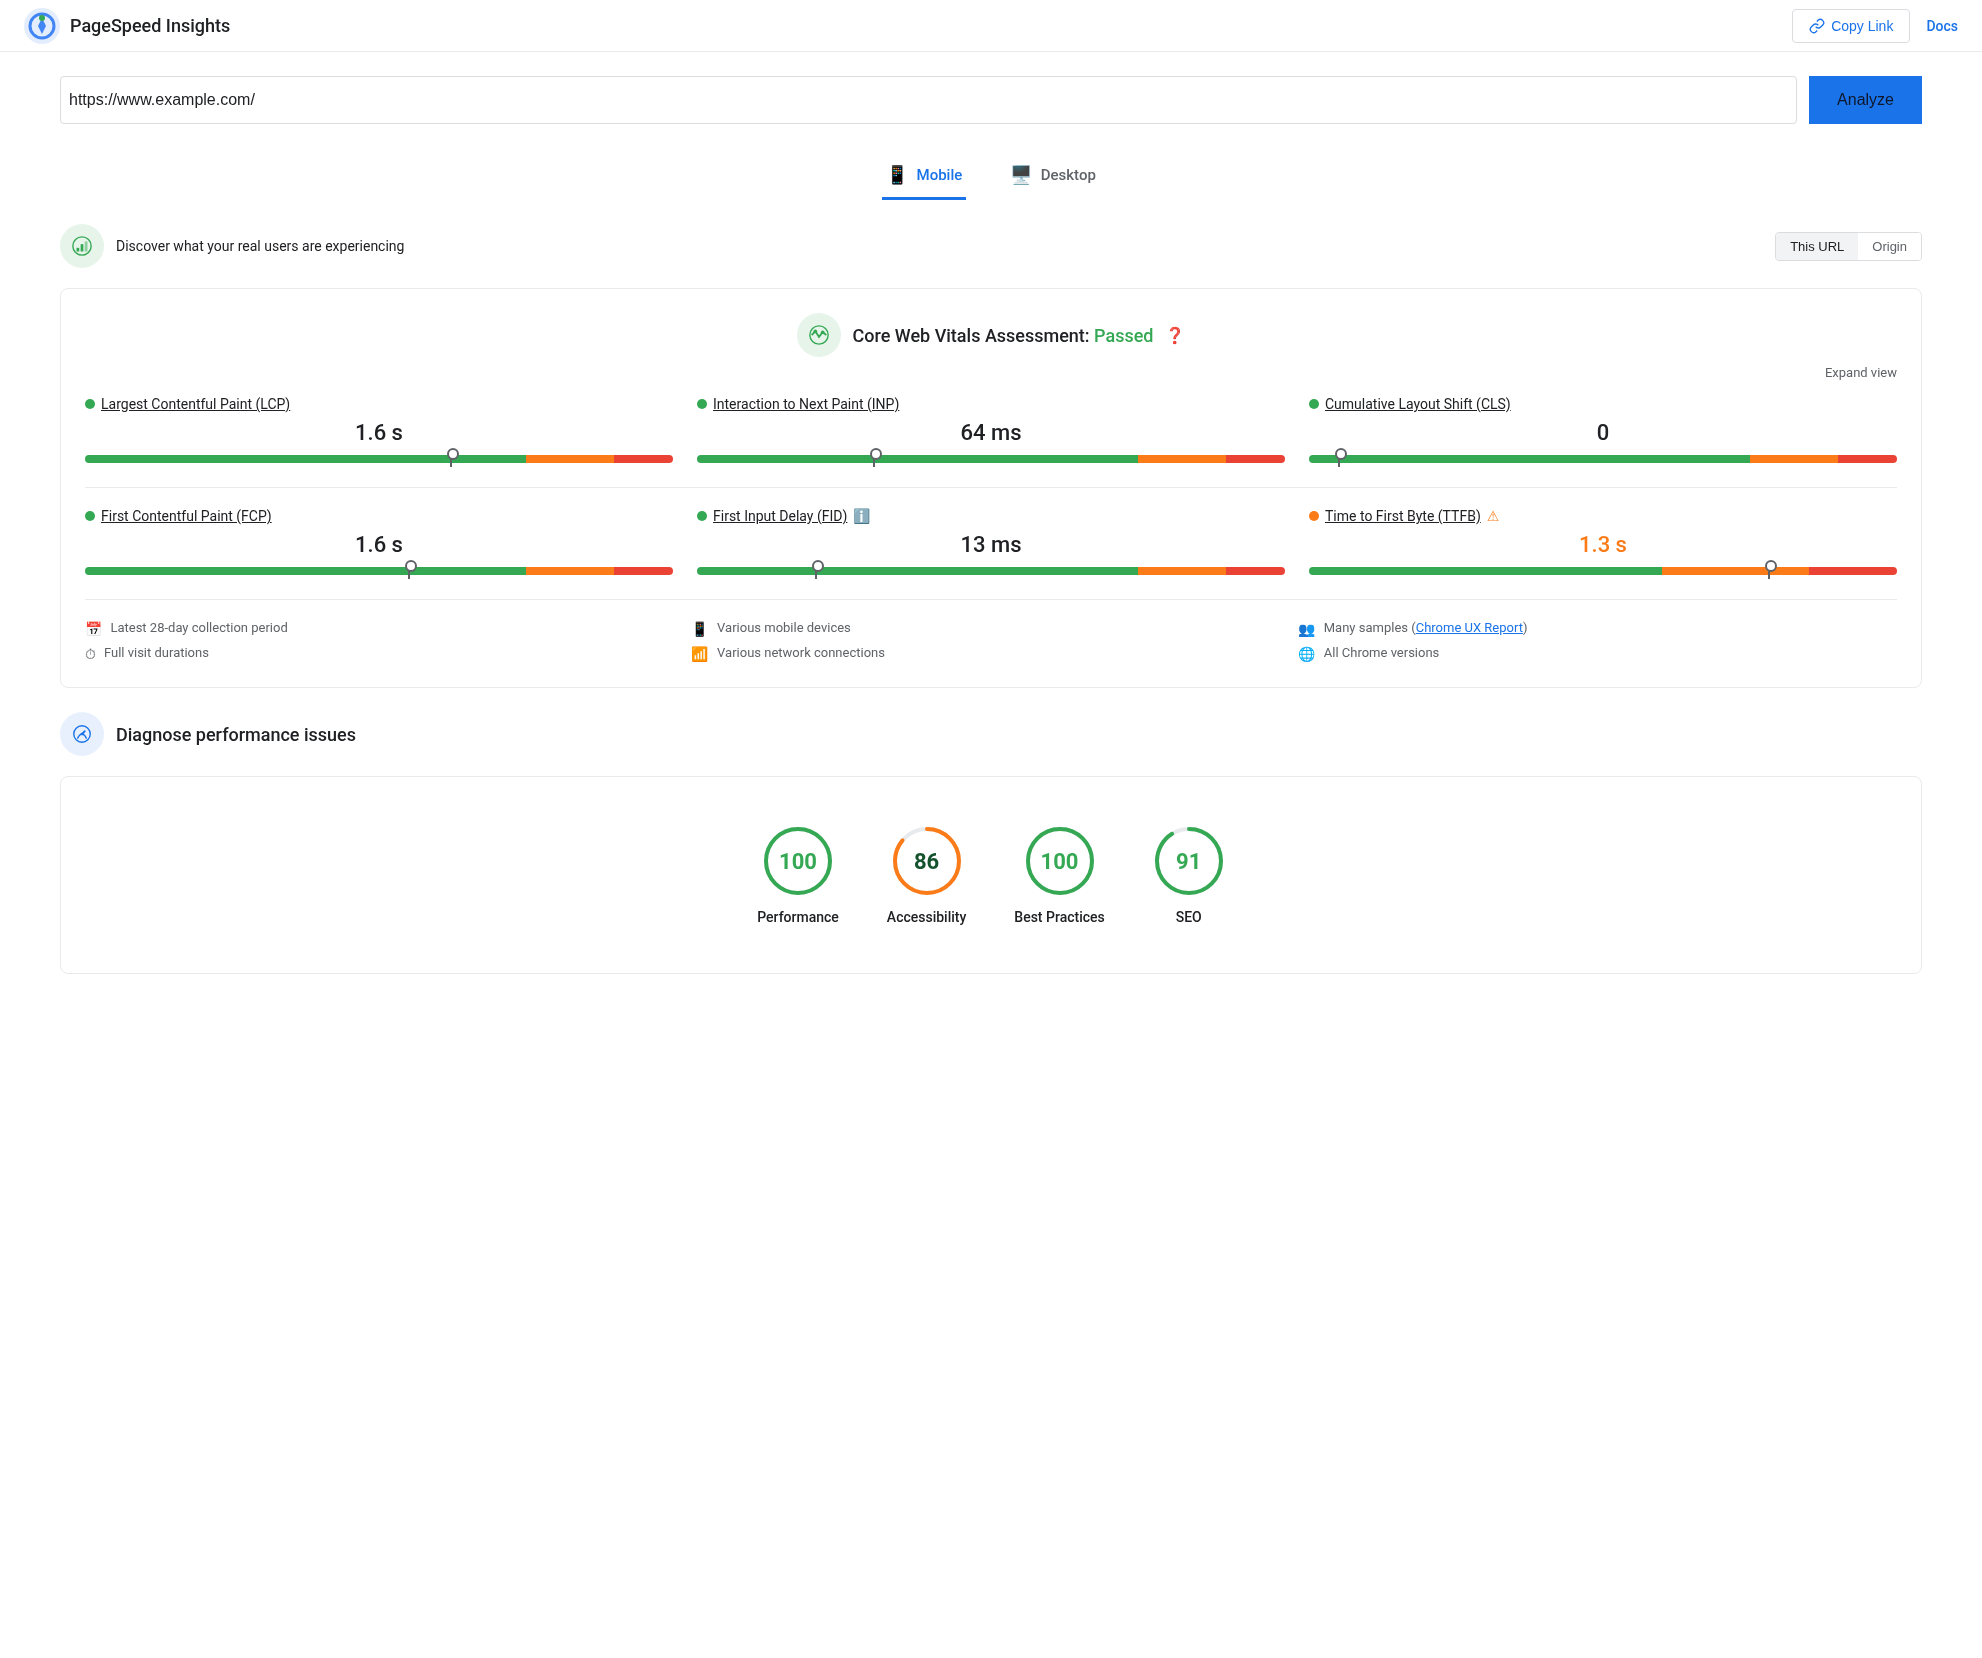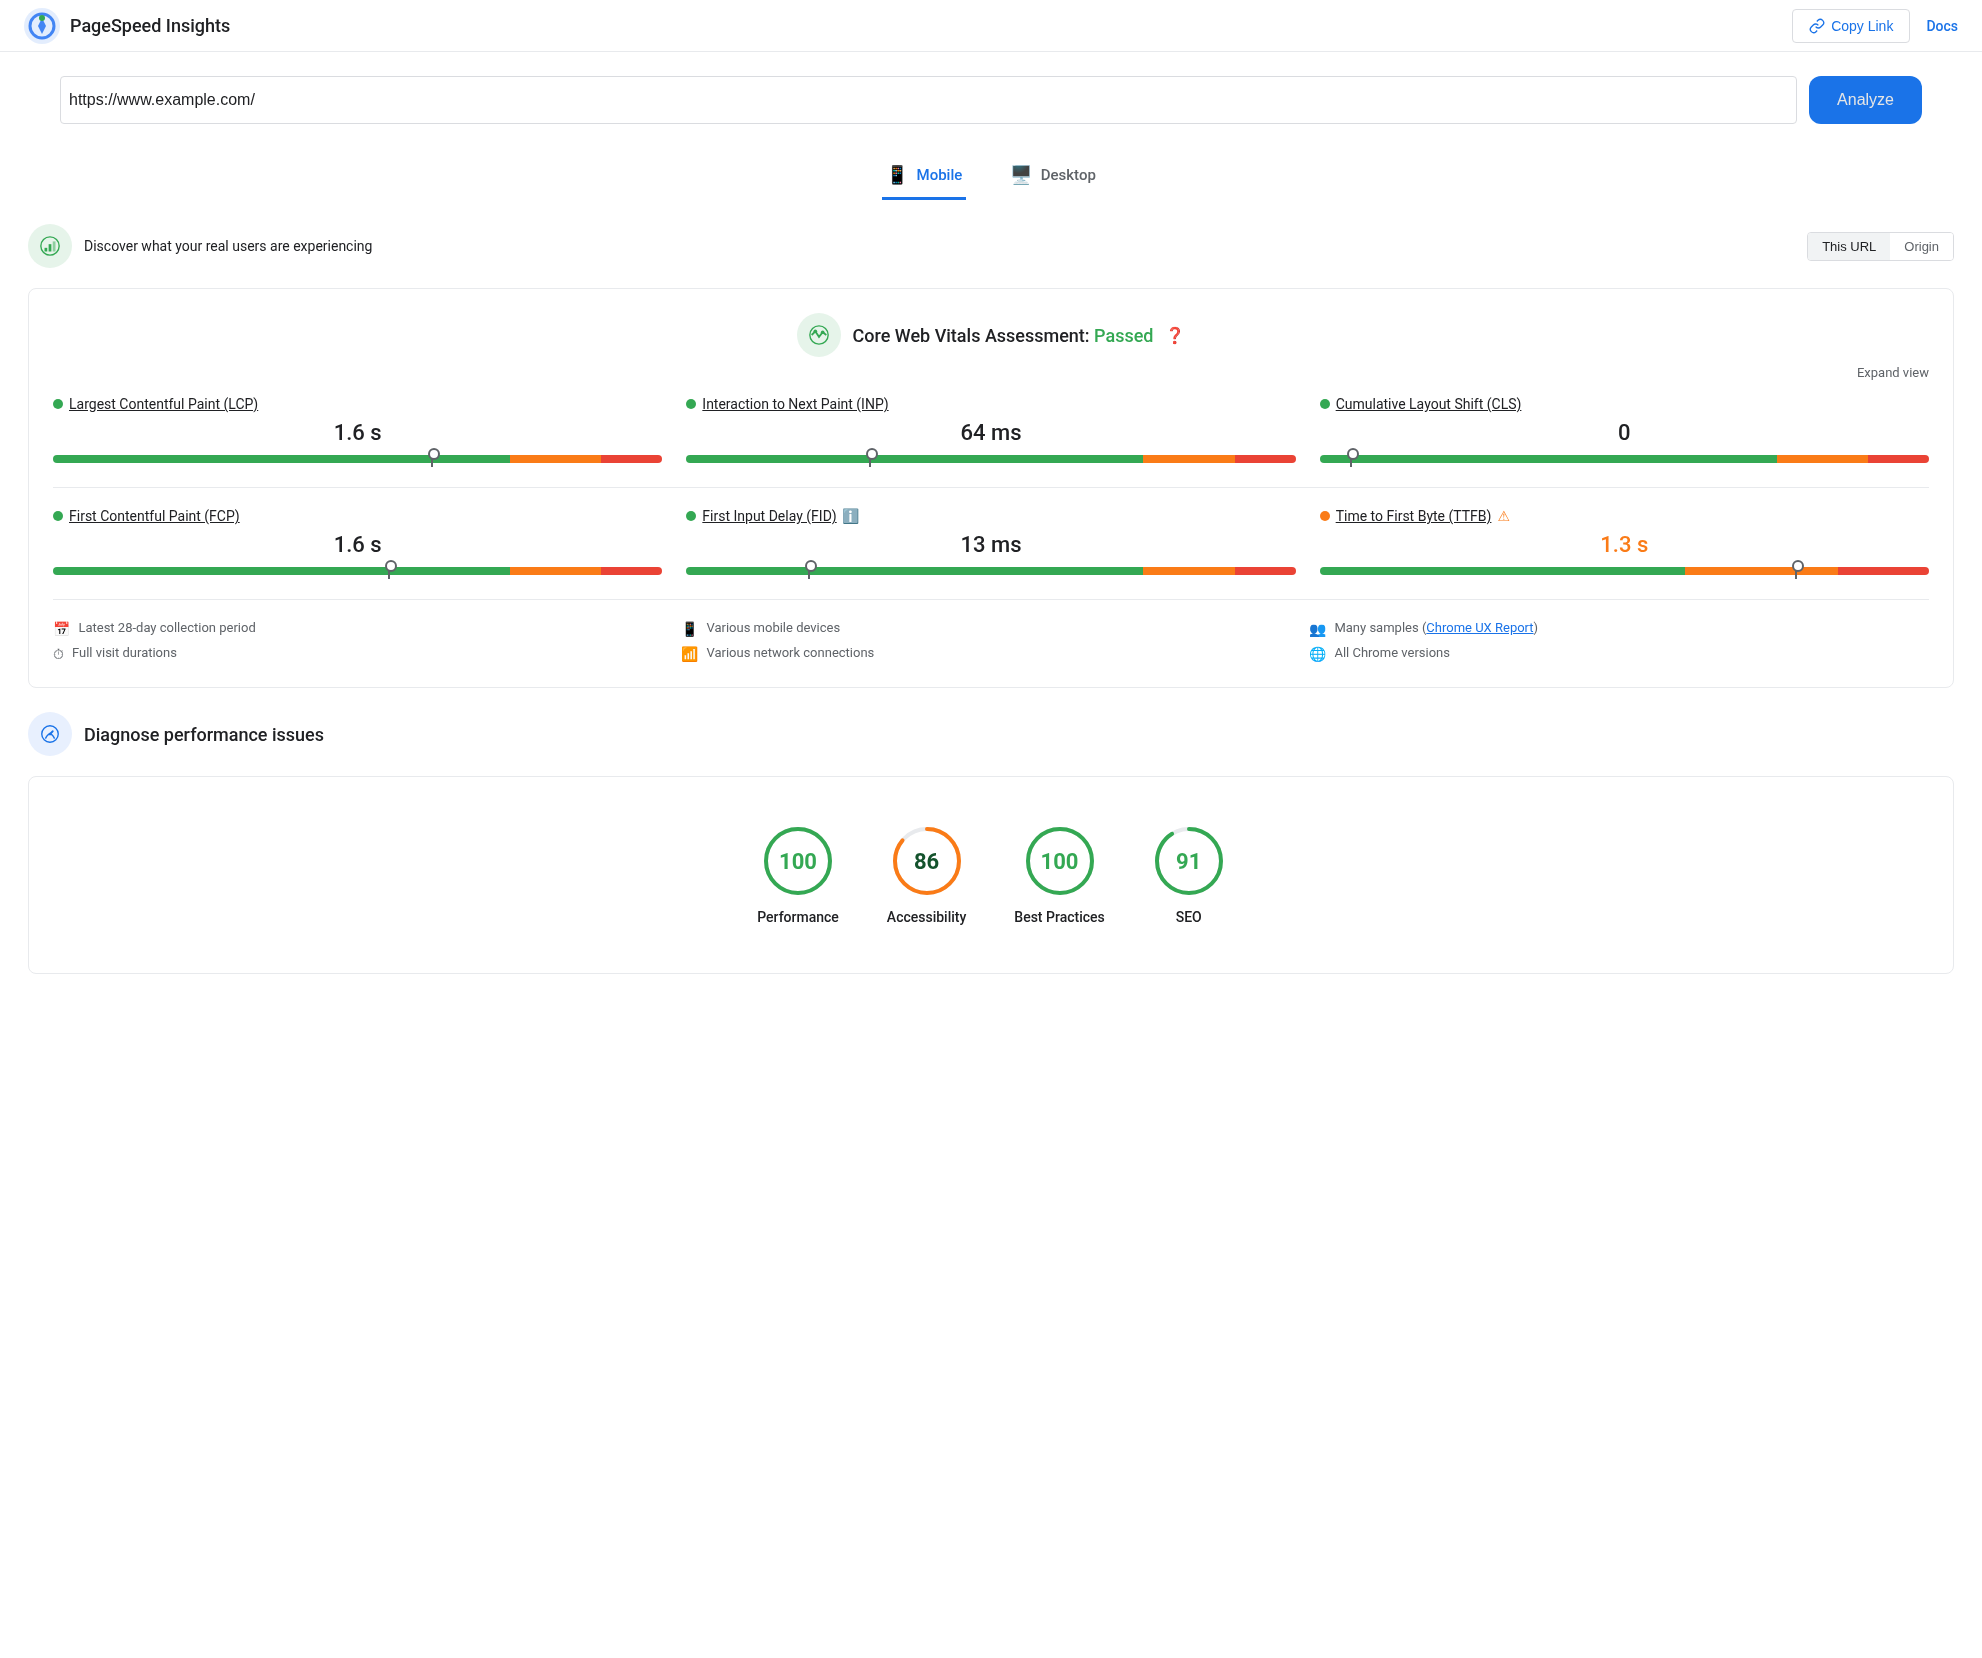--- a/index.html
+++ b/index.html
@@ -23,36 +23,36 @@
     .docs-link { color: #1a73e8; font-size: 14px; font-weight: 500; text-decoration: none; cursor: pointer; }
 
     
     .search-section { padding: 24px 60px 16px; }
     .search-row { display: flex; gap: 12px; }
     .url-input {
       flex: 1; border: 1px solid #dadce0; border-radius: 4px;
       padding: 14px 8px; font-size: 16px; color: #202124; outline: none;
     }
     .analyze-btn {
-      background: #1a73e8; color: #e5e5e5; border: none; border-radius: 12px;
+      background: #1a73e8; color: #0f172a; border: none; border-radius: 0;
       padding: 14px 28px; font-size: 16px; font-weight: 500; cursor: pointer;
     }
 
     
     .tabs-row { display: flex; justify-content: center; gap: 40px; margin: 16px 0 24px; }
     .tab {
       display: flex; align-items: center; gap: 8px; padding: 8px 4px 12px;
       font-size: 15px; cursor: pointer; color: #5f6368; border-bottom: 3px solid transparent;
       font-weight: 500;
     }
     .tab.active { color: #1a73e8; border-bottom: 3px solid #1a73e8; }
     .tab-icon { font-size: 18px; }
 
     
-    .main-content { padding: 0 28px 40px; }
+    .main-content { padding: 0 60px 40px; }
 
     
     .cwv-header { display: flex; align-items: center; justify-content: space-between; margin-bottom: 20px; }
     .cwv-header-left { display: flex; align-items: center; gap: 12px; }
     .cwv-icon-circle {
       width: 44px; height: 44px; border-radius: 50%;
       background: #e6f4ea; display: flex; align-items: center; justify-content: center;
       font-size: 18px; color: #34a853;
     }
     .url-origin-group { display: flex; border: 1px solid #dadce0; border-radius: 4px; overflow: hidden; }

